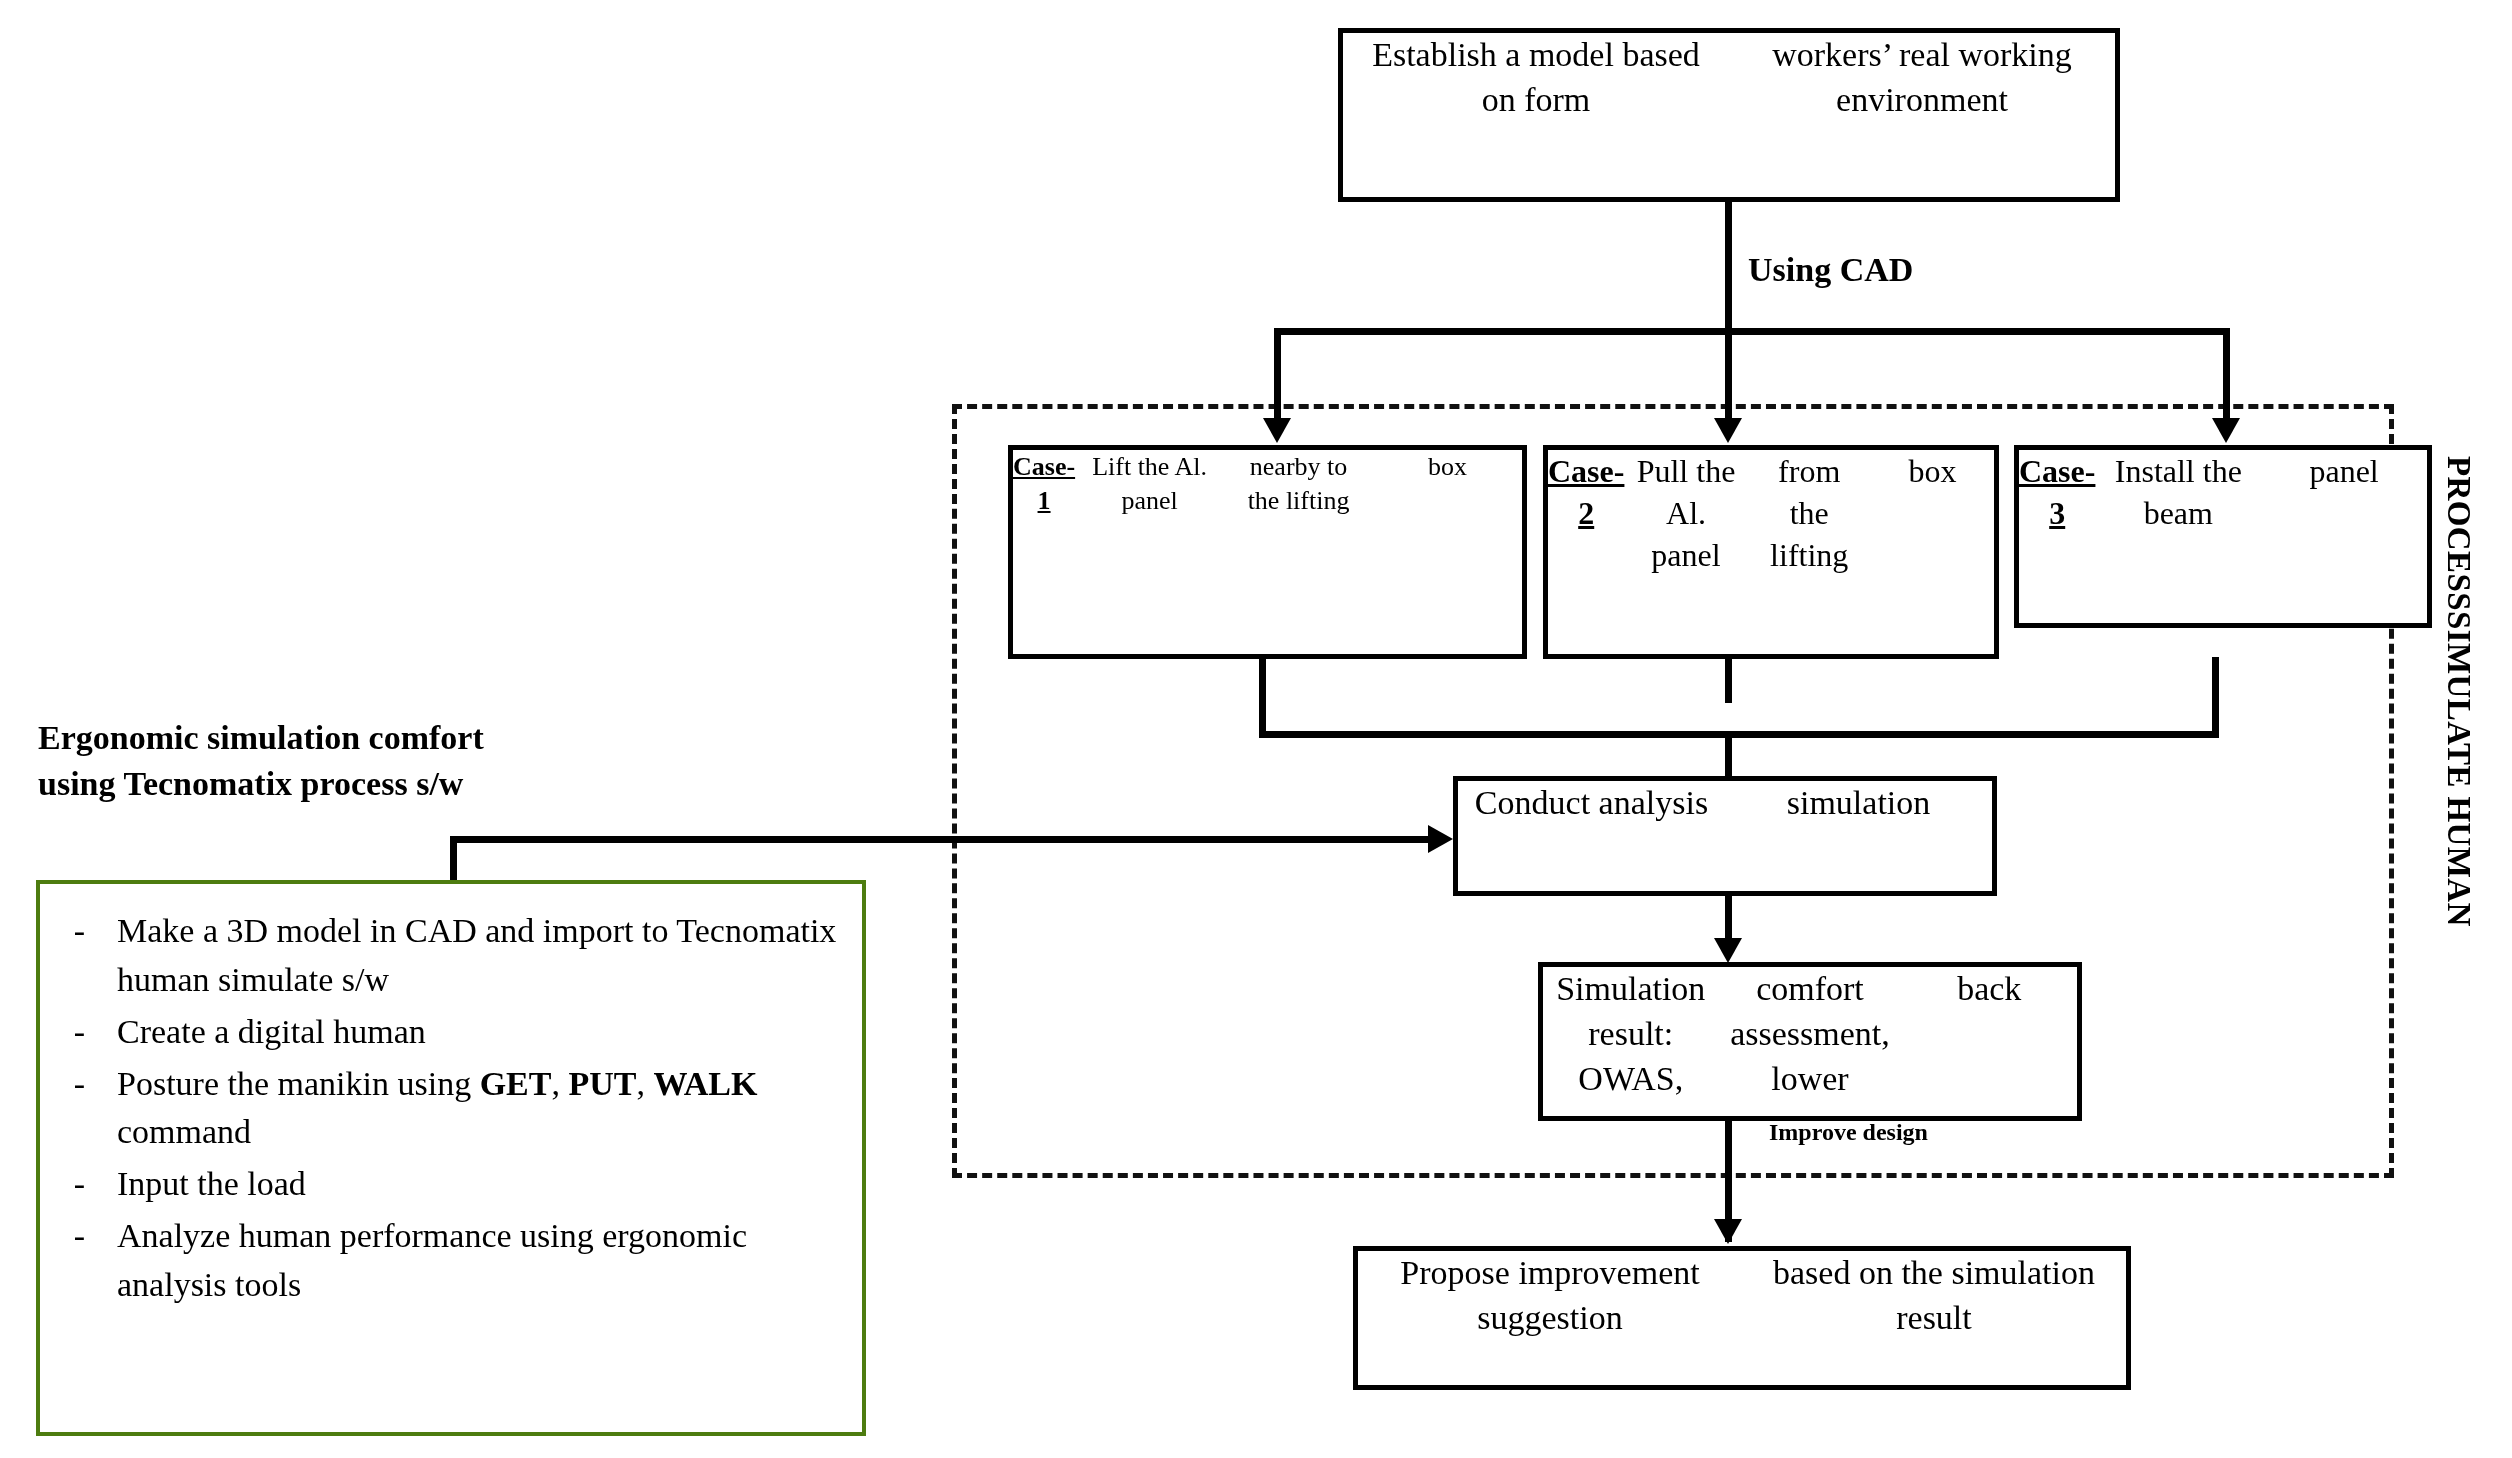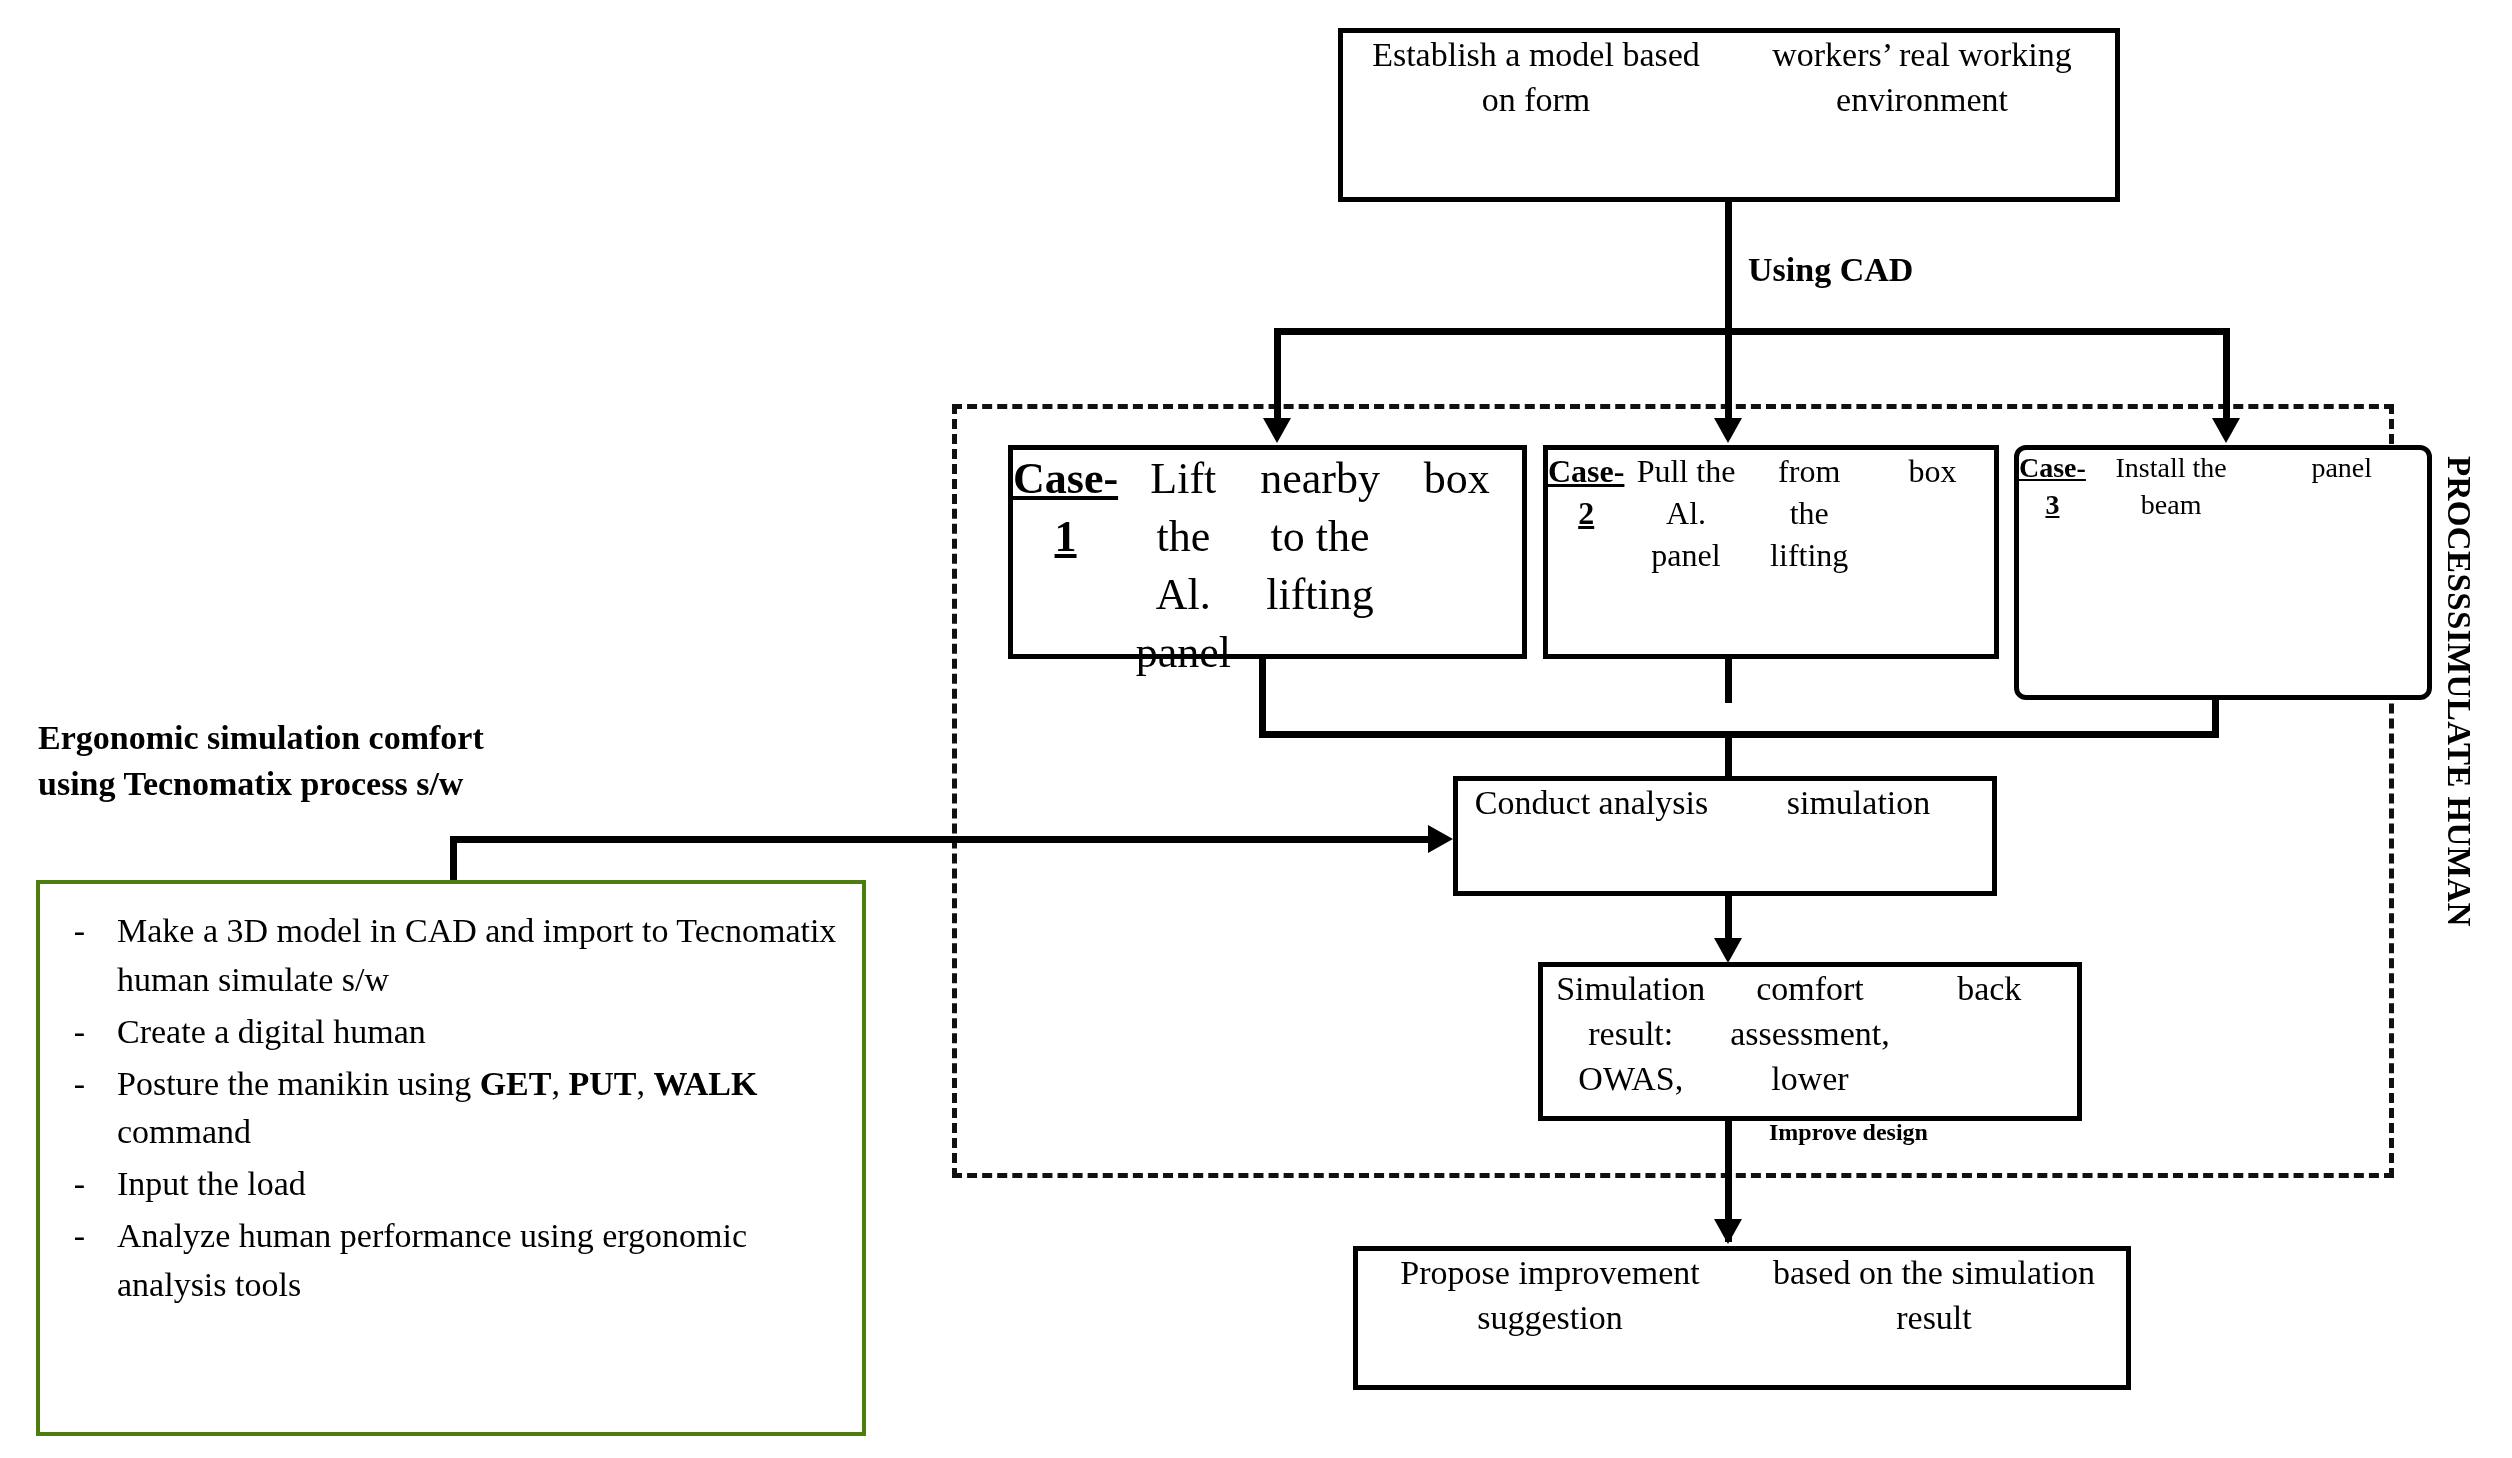--- a/index.html
+++ b/index.html
@@ -155,35 +155,35 @@
 
   <div class="ln-v" style="left:1274px; top:328px; width:6.7px; height:95px;"></div>
   <div class="arrow-down" style="left:1263px; top:418px;"></div>
 
   <div class="ln-v" style="left:1725px; top:328px; width:6.7px; height:95px;"></div>
   <div class="arrow-down" style="left:1714px; top:418px;"></div>
 
   <div class="ln-v" style="left:2223px; top:328px; width:6.7px; height:95px;"></div>
   <div class="arrow-down" style="left:2212px; top:418px;"></div>
 
-  <div class="node" style="left:1008px; top:445px; width:519px; height:214px; font-size:44px;">
+  <div class="node" style="left:1008px; top:445px; width:519px; height:214px; font-size:26px;">
     <span class="case-title">Case-1</span>
     <span class="txt">Lift the Al. panel</span>
     <span class="txt">nearby  to the lifting</span>
     <span class="txt">box</span>
   </div>
 
   <div class="node" style="left:1543px; top:445px; width:456px; height:214px; font-size:32px;">
     <span class="case-title">Case-2</span>
     <span class="txt">Pull the Al. panel</span>
     <span class="txt">from the lifting</span>
     <span class="txt">box</span>
   </div>
 
-  <div class="node" style="left:2014px; top:445px; width:418px; height:255px; font-size:28px;border-radius:12px;">
+  <div class="node" style="left:2014px; top:445px; width:418px; height:183px; font-size:32px;">
     <span class="case-title">Case-3</span>
     <span class="txt">Install the beam</span>
     <span class="txt">panel</span>
   </div>
 
   <div class="ln-v" style="left:1259px; top:657px; width:6.7px; height:80px;"></div>
   <div class="ln-v" style="left:1725px; top:657px; width:6.7px; height:46px;"></div>
   <div class="ln-v" style="left:2212px; top:657px; width:6.7px; height:80px;"></div>
   <div class="ln-h" style="left:1259px; top:731px; width:960px; height:6.7px;"></div>
 

